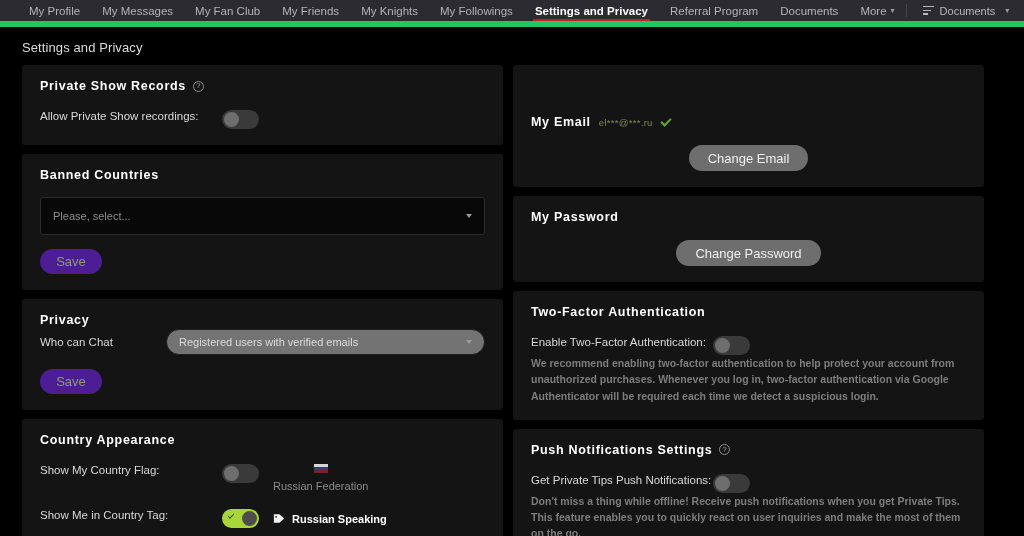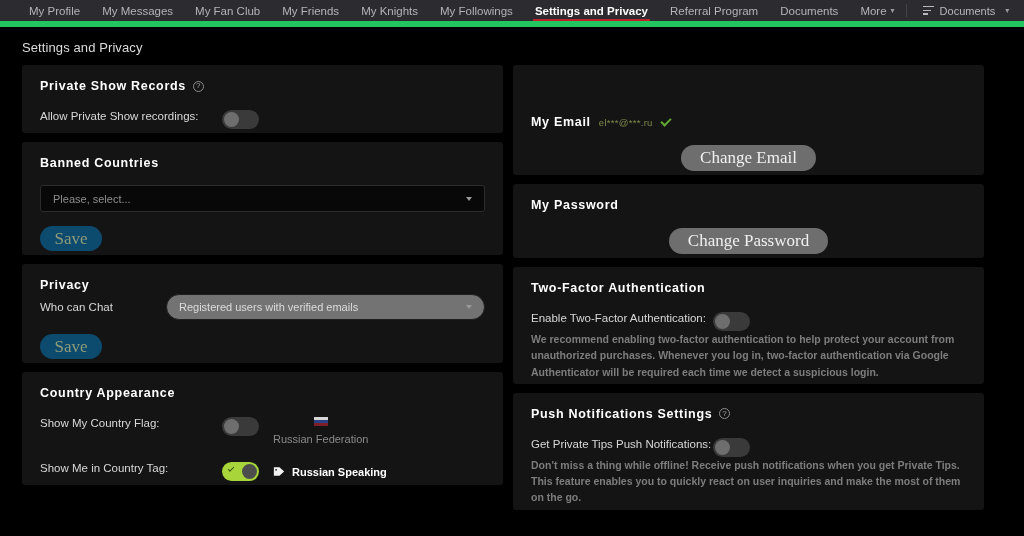--- a/index.html
+++ b/index.html
@@ -110,21 +110,21 @@
     gap: 10px;
     padding: 0 40px 0 22px;
     align-items: flex-start;
   }
   .col { width: 481px; display: flex; flex-direction: column; gap: 9px; }
   .col.right { width: 474px; }
 
   .panel {
     background: #141414;
     border-radius: 3px;
-    padding: 14px 18px 4px 18px;
+    padding: 14px 18px 16px 18px;
   }
   .panel-title {
     font-size: 12.5px;
     font-weight: bold;
     color: #ffffff;
     letter-spacing: 0.7px;
     display: flex;
     align-items: center;
     gap: 7px;
   }
@@ -205,21 +205,21 @@
   }
   .tag-icon {
     width: 12px; height: 11px;
     flex: none;
     display: inline-block;
   }
 
   
   .select {
     width: 100%;
-    height: 27px;
+    height: 38px;
     background: #080808;
     border: 1px solid #2c2c2c;
     border-radius: 3px;
     display: flex;
     align-items: center;
     padding: 0 12px;
     margin-top: 15px;
     font-size: 11px;
     color: #8d8d8d;
     cursor: pointer;
@@ -241,26 +241,26 @@
     border-color: #1f1f1f;
   }
   .select-inline { display: flex; align-items: center; margin-top: 2px; }
   .select-inline .row-label { width: 126px; }
   .select-inline .select { width: 320px; }
 
   
   .btn {
     border: none;
     border-radius: 14px;
-    font-size: 17px;
-    cursor: pointer;
-    font-family: Liberation Serif, serif;
+    font-size: 13px;
+    cursor: pointer;
+    font-family: Liberation Sans, sans-serif;
   }
   .btn-save {
-    background: #0c4a6e;
+    background: #4c1d95;
     color: #8e9b79;
     width: 62px;
     height: 25px;
     margin-top: 14px;
     display: block;
   }
   .btn-grey {
     background: #6e6e6e;
     color: #f0f0f0;
     height: 26px;

